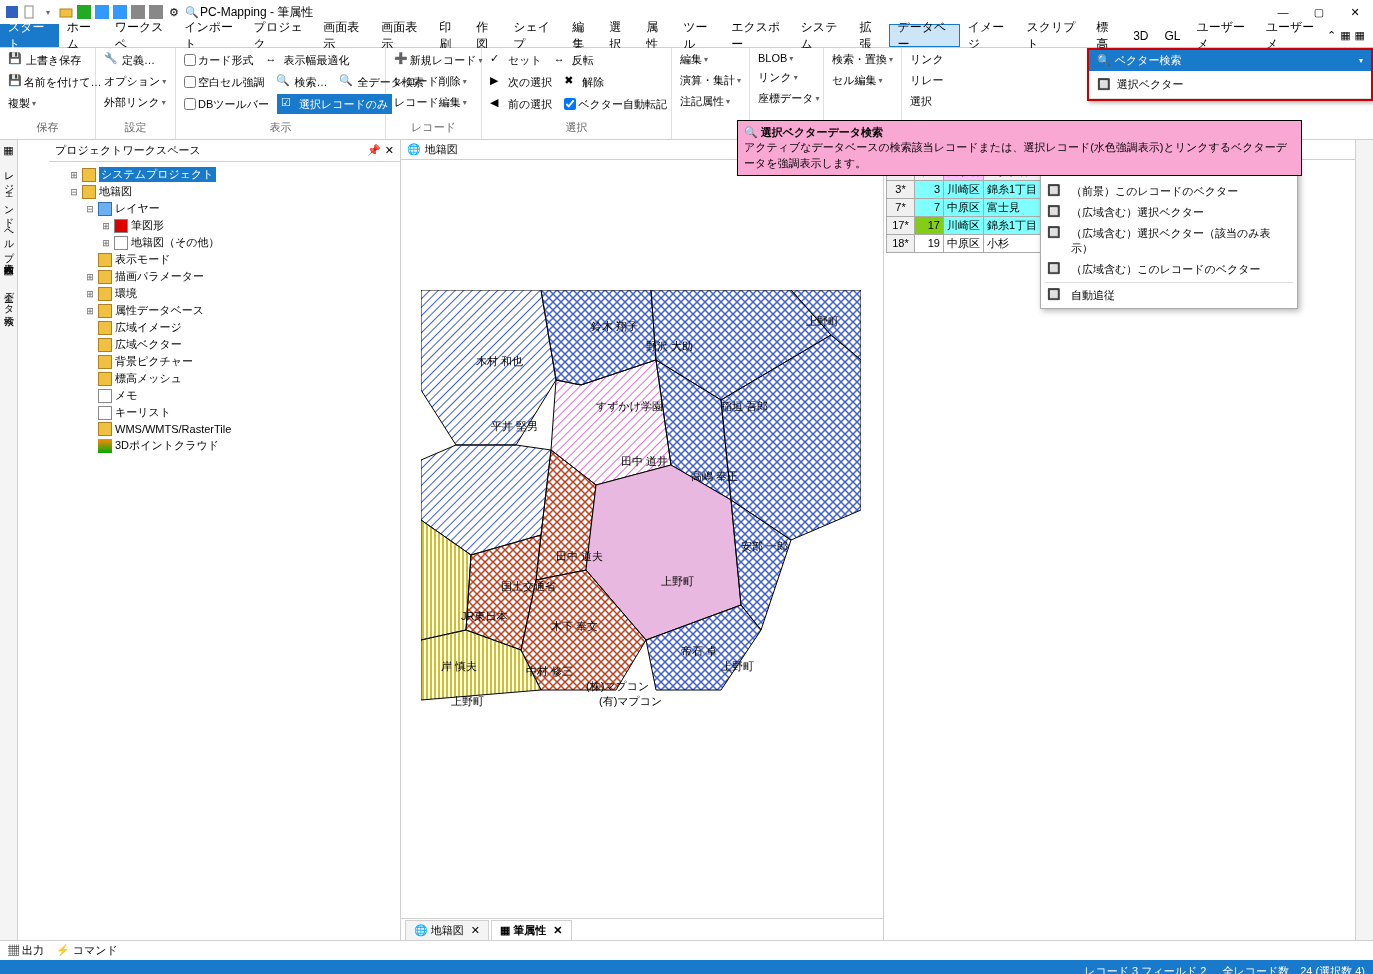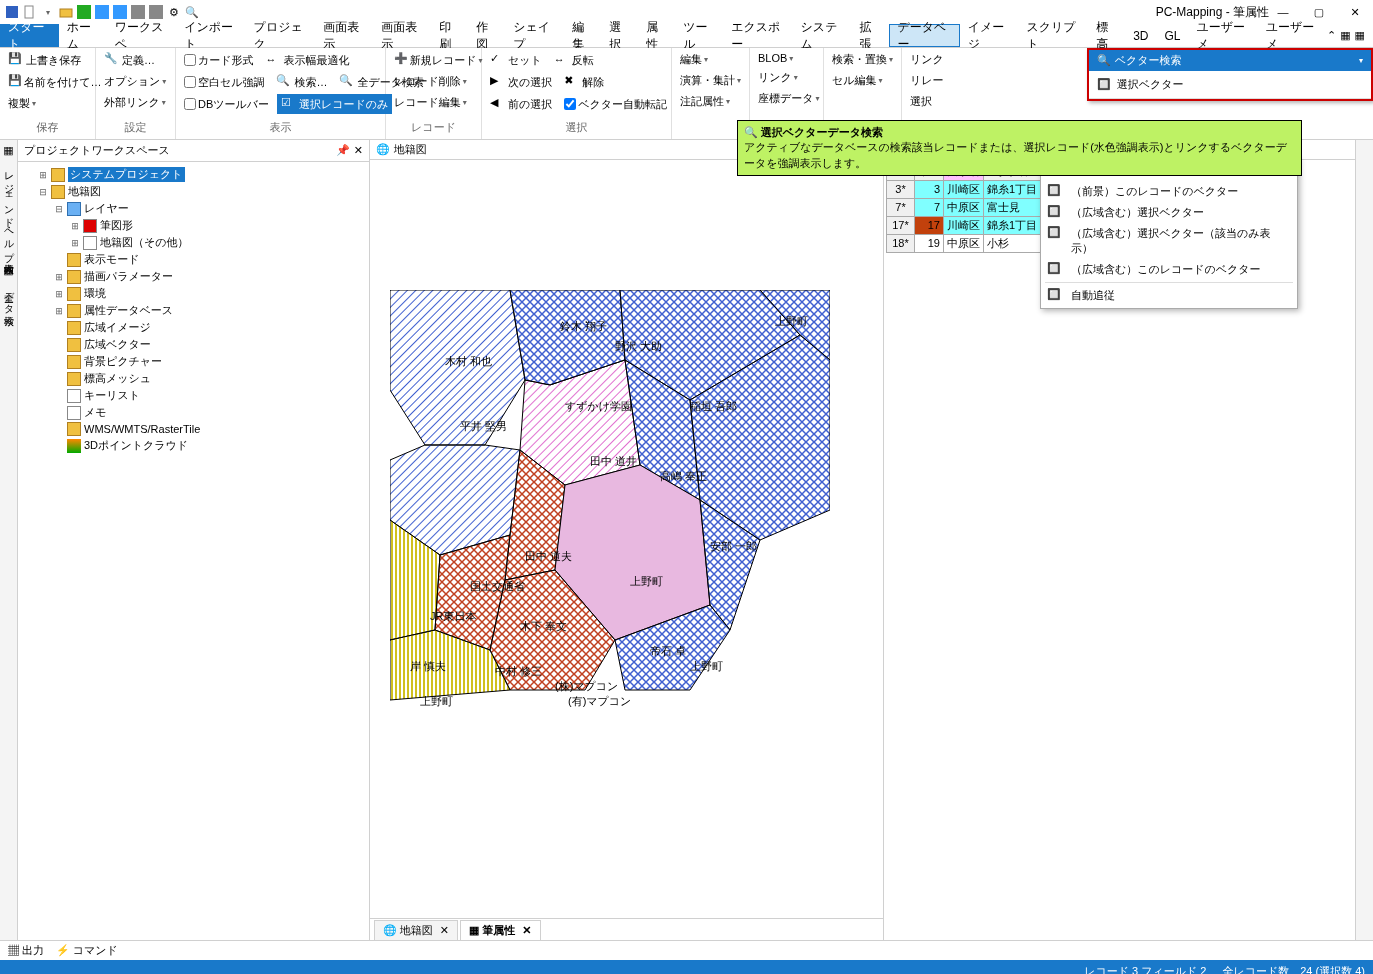--- a/index.html
+++ b/index.html
@@ -2,21 +2,21 @@
 <html><head>
 <meta charset="utf-8">
 <style>
 * { box-sizing: border-box; margin: 0; padding: 0; font-family: "Meiryo UI", "Yu Gothic UI", sans-serif; font-size: 11px; }
 body { width: 1373px; height: 974px; background: #fff; overflow: hidden; color: #000; }
 
 
 .titlebar { height: 24px; background: #fff; display: flex; align-items: center; padding: 0 4px; }
 .titlebar-icons { display: flex; gap: 2px; align-items: center; }
 .tb-ico { width: 16px; height: 16px; display: inline-flex; align-items: center; justify-content: center; cursor: pointer; }
-.title-text { flex: 1; text-align: right; font-size: 12px; }
+.title-text { flex: 1; text-align: left; font-size: 12px; }
 .win-btns { display: flex; gap: 8px; }
 .win-btn { width: 28px; height: 20px; display: flex; align-items: center; justify-content: center; cursor: pointer; }
 
 
 .ribbon-tabs { height: 24px; background: #fff; display: flex; align-items: stretch; border-bottom: 1px solid #d0d0d0; }
 .ribbon-tab { padding: 3px 8px; cursor: pointer; font-size: 12px; display: flex; align-items: center; }
 .ribbon-tab.active { background: #1979ca; color: #fff; }
 .ribbon-tab.focus { background: #cde6f7; border: 1px solid #1979ca; }
 .ribbon-extras { margin-left: auto; display: flex; align-items: center; gap: 4px; padding-right: 8px; }
 
@@ -31,21 +31,21 @@
 .ico { width: 16px; height: 16px; display: inline-block; }
 .dd { font-size: 8px; color: #666; }
 .chk { width: 12px; height: 12px; }
 
 
 .main { display: flex; height: 800px; }
 .sidebar-left { width: 18px; background: #f4f4f4; border-right: 1px solid #d0d0d0; display:flex; flex-direction:column; align-items:center; padding-top:4px; gap:4px; }
 .vtab { writing-mode: vertical-rl; font-size: 10px; padding: 4px 0; cursor:pointer; }
 .sidebar-right { width: 18px; background: #f4f4f4; border-left: 1px solid #d0d0d0; }
 
-.workspace { width: 352px; border-right: 1px solid #d0d0d0; display:flex; flex-direction:column; }
+.workspace { width: 352px; border-right: 1px solid #d0d0d0; display:flex; flex-direction:column;margin-left:31px; }
 .ws-header { padding: 3px 6px; border-bottom: 1px solid #d0d0d0; display:flex; align-items:center; }
 .ws-title { flex:1; }
 .ws-tree { flex:1; overflow:auto; padding: 4px; }
 .tree-node { display:flex; align-items:center; gap:3px; padding:1px 0; cursor:pointer; white-space:nowrap; }
 .tree-node .toggle { width:10px; display:inline-block; text-align:center; font-size:9px; color:#666; }
 .indent1 { padding-left: 16px; } .indent2 { padding-left: 32px; } .indent3 { padding-left: 48px; }
 .folder-ico { width:14px; height:14px; background:#f0c040; border:1px solid #b08020; }
 .db-ico { width:14px; height:14px; background:#fff; border:1px solid #888; }
 
 .center { flex:1; display:flex; flex-direction:column; position:relative; }
@@ -70,21 +70,21 @@
 
 
 .dropdown-overlay { position:absolute; top:0px; right:0; width:286px; background:#fff; border:2px solid #cc0000; box-shadow:2px 2px 4px rgba(0,0,0,0.3); z-index:100; }
 .dd-header { background:#1979ca; color:#fff; padding:3px 8px; display:flex; align-items:center; gap:4px; }
 .dd-active { padding:6px 8px; display:flex; align-items:center; gap:6px; border-bottom:1px solid #ddd; }
 .dd-menu { padding:2px 0; }
 .dd-item { padding:3px 8px 3px 30px; cursor:pointer; position:relative; }
 .dd-item .mi-ico { position:absolute; left:6px; top:3px; width:16px; height:16px; }
 
 
-.tooltip { position:absolute; left:737px; top:120px; width:565px; background:#bef264; border:1px solid #000; padding:4px 6px; z-index:200; font-size:11px; line-height:1.4; }
+.tooltip { position:absolute; left:737px; top:120px; width:565px; background:#f9a8d4; border:1px solid #000; padding:4px 6px; z-index:200; font-size:11px; line-height:1.4; }
 .tooltip b { font-weight:bold; }
 
 
 .footer1 { height: 20px; border-top:1px solid #d0d0d0; display:flex; align-items:center; padding:0 8px; gap:12px; }
 .footer2 { height: 22px; background:#1979ca; color:#fff; display:flex; align-items:center; padding:0 8px; }
 .status-right { margin-left:auto; display:flex; gap:16px; }
 
 
 svg { display:block; }
 </style>
@@ -473,26 +473,26 @@
           <span class="label">背景ピクチャー</span>
         </div>
       <div class="tree-node indent2">
           <span class="toggle"></span>
           <span class="folder-ico"></span>
           <span class="label">標高メッシュ</span>
         </div>
       <div class="tree-node indent2">
           <span class="toggle"></span>
           <span class="db-ico"></span>
+          <span class="label">メモ</span>
+        </div>
+      <div class="tree-node indent2">
+          <span class="toggle"></span>
+          <span class="db-ico"></span>
           <span class="label">キーリスト</span>
-        </div>
-      <div class="tree-node indent2">
-          <span class="toggle"></span>
-          <span class="db-ico"></span>
-          <span class="label">メモ</span>
         </div>
       <div class="tree-node indent2">
           <span class="toggle"></span>
           <span class="folder-ico"></span>
           <span class="label">WMS/WMTS/RasterTile</span>
         </div>
       <div class="tree-node indent2">
           <span class="toggle"></span>
           <span style="width:14px;height:14px;background:linear-gradient(#f80,#0a0)"></span>
           <span class="label">3Dポイントクラウド</span>
@@ -601,21 +601,21 @@
           </div>
           <div class="grid-row sel-row">
             <div class="grid-cell grid-rowhdr">7*</div>
             <div class="grid-cell data" style="text-align:right;background:#80ffff;">7</div>
             <div class="grid-cell data" style="text-align:left;background:#80ffff;">中原区</div>
             <div class="grid-cell data" style="text-align:left;background:#80ffff;">富士見</div>
             <div class="grid-cell data" style="text-align:left;background:#80ffff;">853</div>
           </div>
           <div class="grid-row sel-row">
             <div class="grid-cell grid-rowhdr">17*</div>
-            <div class="grid-cell data" style="text-align:right;background:#c2410c;">17</div>
+            <div class="grid-cell data" style="text-align:right;background:#84cc16;">17</div>
             <div class="grid-cell data" style="text-align:left;background:#80ffff;">川崎区</div>
             <div class="grid-cell data" style="text-align:left;background:#80ffff;">錦糸1丁目</div>
             <div class="grid-cell data" style="text-align:left;background:#80ffff;">D-00315</div>
           </div>
           <div class="grid-row">
             <div class="grid-cell grid-rowhdr">18*</div>
             <div class="grid-cell data" style="text-align:right;">19</div>
             <div class="grid-cell data" style="text-align:left;">中原区</div>
             <div class="grid-cell data" style="text-align:left;">小杉</div>
             <div class="grid-cell data" style="text-align:left;">D-00310</div>

